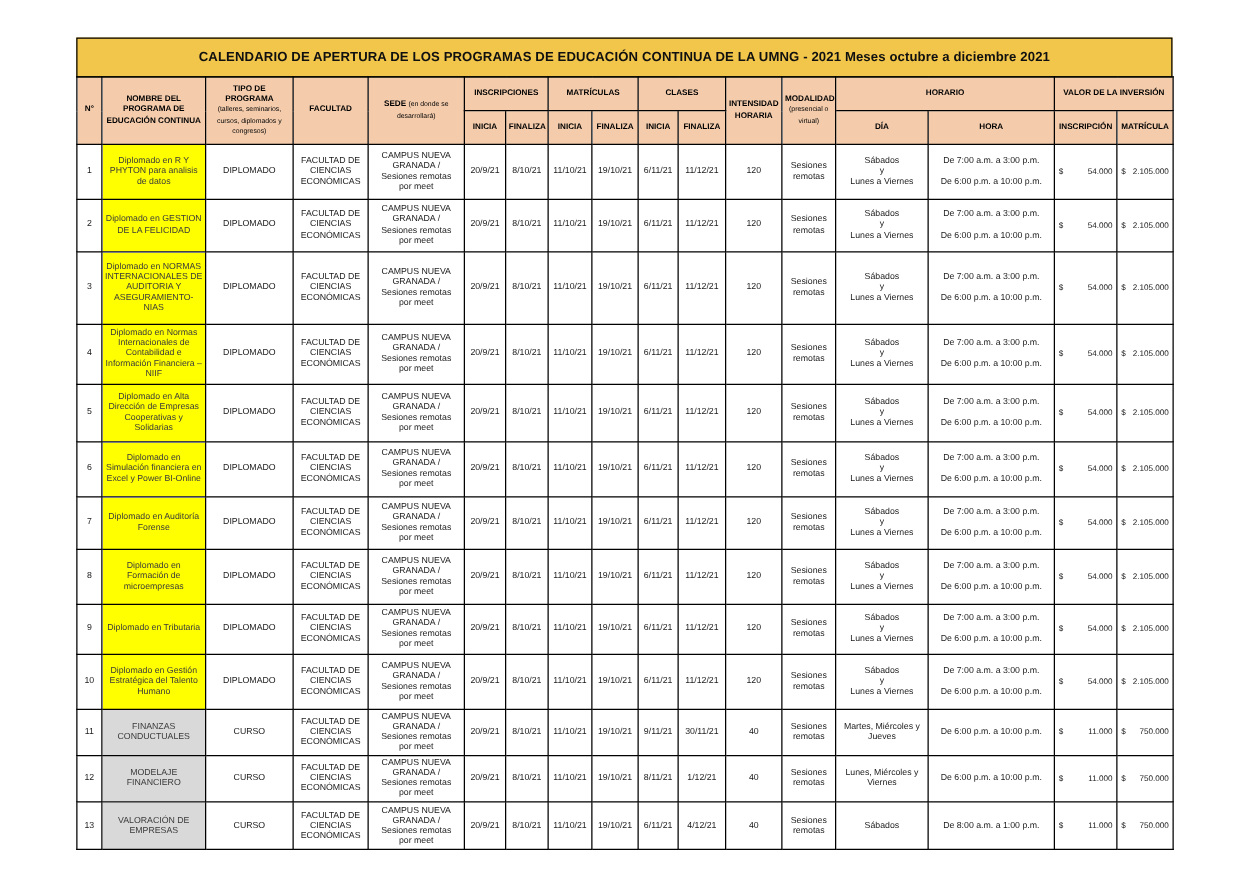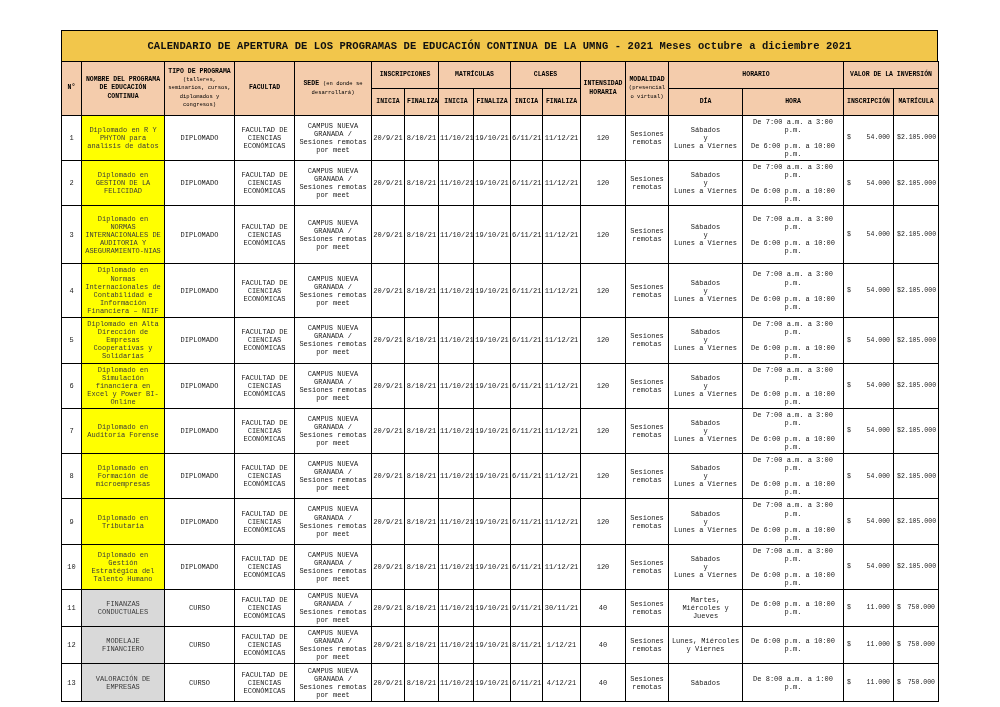--- a/index.html
+++ b/index.html
@@ -1,20 +1,20 @@
 <!DOCTYPE html>
 <html><head>
 <meta charset="utf-8">
 <style>
   html,body { margin:0; padding:0; }
   body {
     width:1000px; height:707px; background:#ffffff; position:relative;
     font-family:"Liberation Sans", sans-serif; overflow:hidden;
   }
-  .table-wrap { position:absolute; left:61px; top:30px; width:877px;font-family:Liberation Mono, monospace; }
+  .table-wrap { position:absolute; left:61px; top:30px; width:877px; }
   .title-bar {
     box-sizing:border-box; width:877px; height:32px;
     border:1px solid #000; background:#F2C64B;
     display:flex; align-items:center; justify-content:center;
     font-weight:bold; font-size:10.5px; color:#101010; letter-spacing:0.1px;
     text-align:center;
   }
   table { border-collapse:collapse; table-layout:fixed; width:877px; margin-top:-1px; }
   th, td { border:1px solid #000; box-sizing:border-box; overflow:hidden; }
   thead th {

